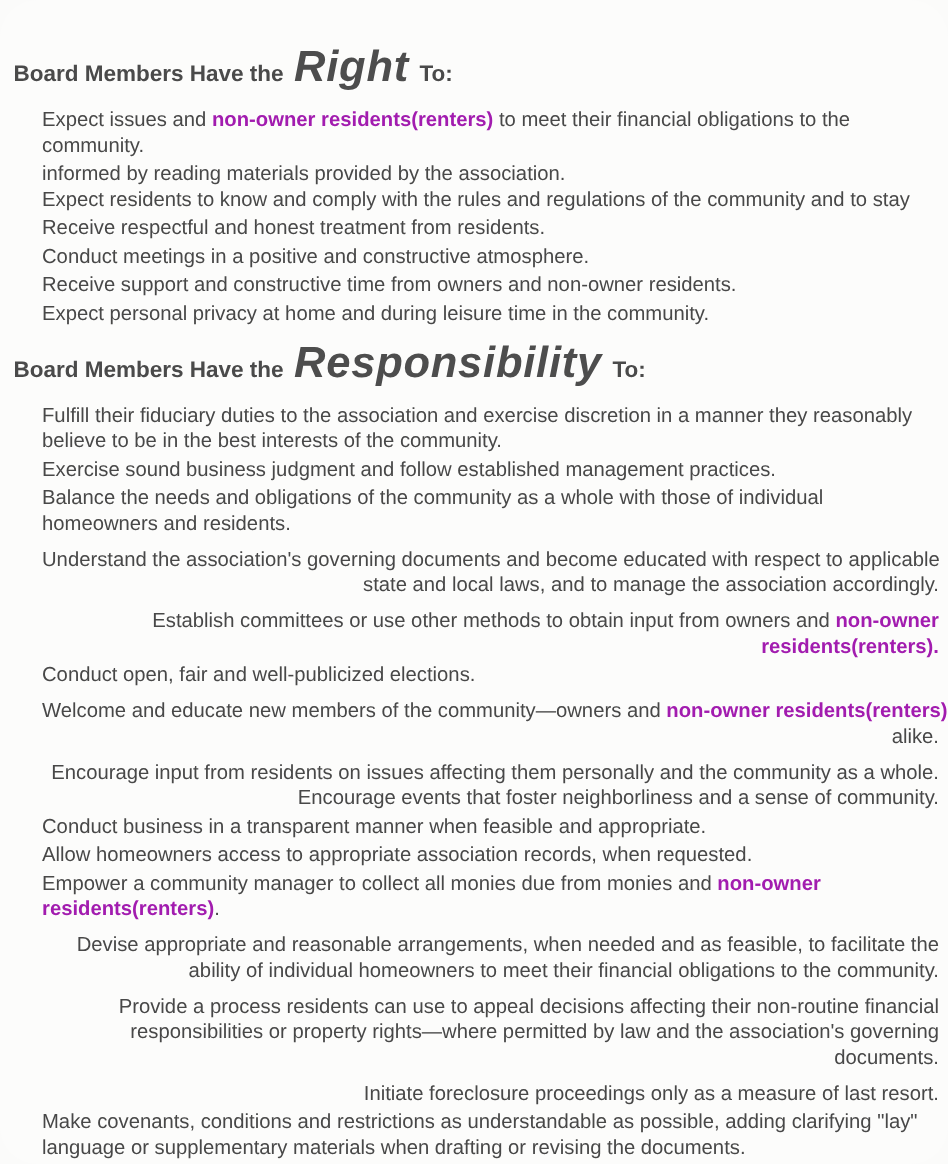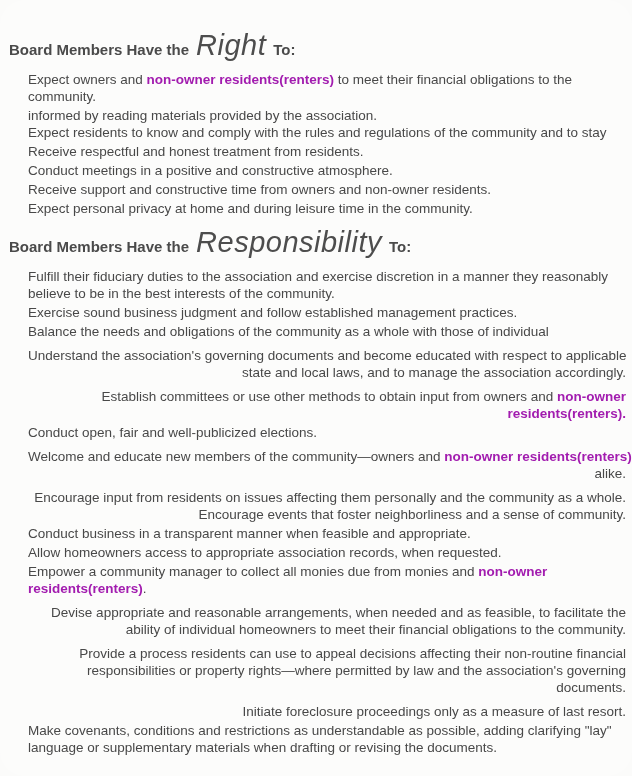--- a/index.html
+++ b/index.html
@@ -32,21 +32,21 @@
     gap: 7px;
     font-size: 15px;
     font-weight: 700;
     color: #4a4a4a;
     line-height: 34px;
     white-space: nowrap;
   }
   h2.heading .big {
     font-size: 29px;
     font-style: italic;
-    font-weight: 400;
+    font-weight: 700;
     letter-spacing: 0.5px;
     color: #4d4d4d;
   }
   .items {
     margin-left: 19px;
   }
   .item {
     margin: 0 0 2px 0;
     font-size: 13.5px;
     line-height: 17px;
@@ -71,21 +71,21 @@
 <main class="page">
 
   <section>
     <h2 class="heading">
       <span>Board Members Have the</span>
       <span class="big">Right</span>
       <span>To:</span>
     </h2>
     <div class="items">
         <p class="item">
-          <span class="line"><span>Expect owners and </span><span class="bold">non-owner residents(renters)</span><span> to meet their financial obligations to the</span></span>
+          <span class="line"><span>Expect issues and </span><span class="bold">non-owner residents(renters)</span><span> to meet their financial obligations to the</span></span>
           <span class="line"><span>community.</span></span>
         </p>
         <p class="item">
           <span class="line"><span>informed by reading materials provided by the association.</span></span>
           <span class="line"><span>Expect residents to know and comply with the rules and regulations of the community and to stay</span></span>
         </p>
         <p class="item">
           <span class="line"><span>Receive respectful and honest treatment from residents.</span></span>
         </p>
         <p class="item">
@@ -109,20 +109,21 @@
     <div class="items">
         <p class="item">
           <span class="line"><span>Fulfill their fiduciary duties to the association and exercise discretion in a manner they reasonably</span></span>
           <span class="line"><span>believe to be in the best interests of the community.</span></span>
         </p>
         <p class="item">
           <span class="line"><span>Exercise sound business judgment and follow established management practices.</span></span>
         </p>
         <p class="item">
           <span class="line"><span>Balance the needs and obligations of the community as a whole with those of individual</span></span>
+          <span class="line"><span>homeowners and residents.</span></span>
         </p>
         <p class="item gap">
           <span class="line"><span>Understand the association's governing documents and become educated with respect to applicable</span></span>
           <span class="line"><span>state and local laws, and to manage the association accordingly.</span></span>
         </p>
         <p class="item gap">
           <span class="line"><span>Establish committees or use other methods to obtain input from owners and </span><span class="bold">non-owner</span></span>
           <span class="line"><span class="bold">residents(renters).</span></span>
         </p>
         <p class="item">

